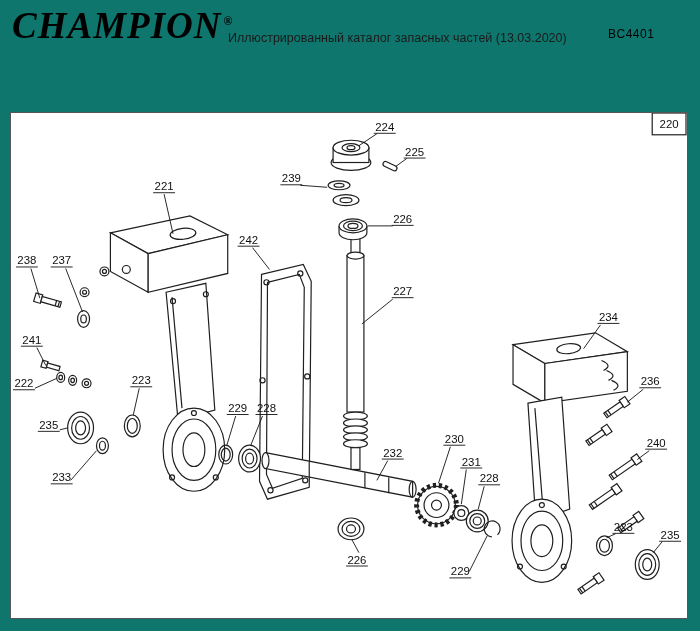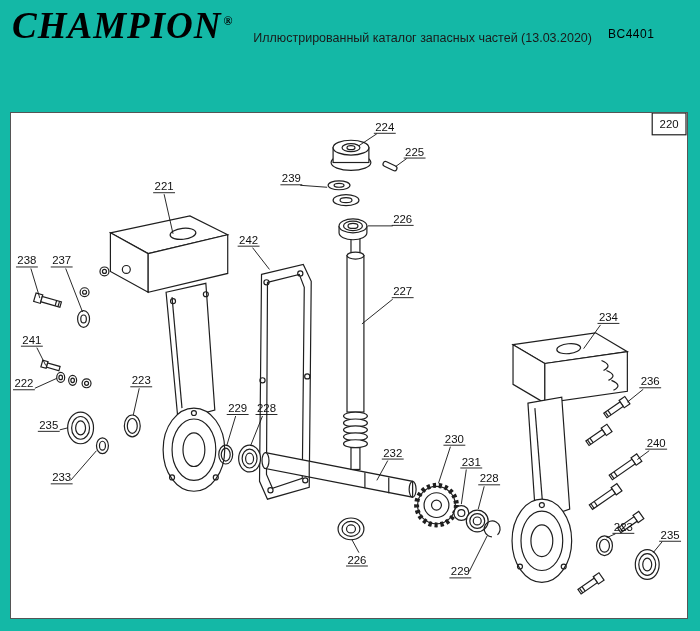--- a/index.html
+++ b/index.html
@@ -1,23 +1,23 @@
 <!DOCTYPE html>
 <html><head>
 <meta charset="utf-8">
 <style>
   * { margin:0; padding:0; box-sizing:border-box; }
   html,body { background:#ffffff; }
   body { font-family:"Liberation Sans", sans-serif; }
-  .page { position:relative; width:700px; height:631px; background:#14b8a6; overflow:hidden; }
+  .page { position:relative; width:700px; height:631px; background:#0f766e; overflow:hidden; }
 
   .brand { position:absolute; left:12px; top:4px; font-family:"Liberation Serif", serif;
            font-style:italic; font-weight:bold; font-size:37px; letter-spacing:1px; color:#000; white-space:nowrap; }
   .brand-reg { font-size:12px; font-style:normal; vertical-align:super; margin-left:2px; }
-  .subtitle { position:absolute; left:228px; top:31px; width:364px; text-align:right;
+  .subtitle { position:absolute; left:228px; top:31px; width:364px; text-align:left;
               font-size:12.5px; color:#1a1a1a; }
   .model { position:absolute; left:608px; top:27px; font-size:12px; color:#000; letter-spacing:0.5px; }
 
   .frame { position:absolute; left:10px; top:112px; width:678px; height:507px; border:1px solid #555; background:#fff; }
   svg { display:block; width:100%; height:100%; }
 
   .ln { fill:none; stroke:#1f1f1f; stroke-width:1.2; }
   .fw { fill:#ffffff; stroke:#1f1f1f; stroke-width:1.2; }
   .callout-text { font-family:"Liberation Sans", sans-serif; font-size:11.5px; fill:#101010; text-anchor:middle; }
   .callout-line { stroke:#101010; stroke-width:0.9; fill:none; }

